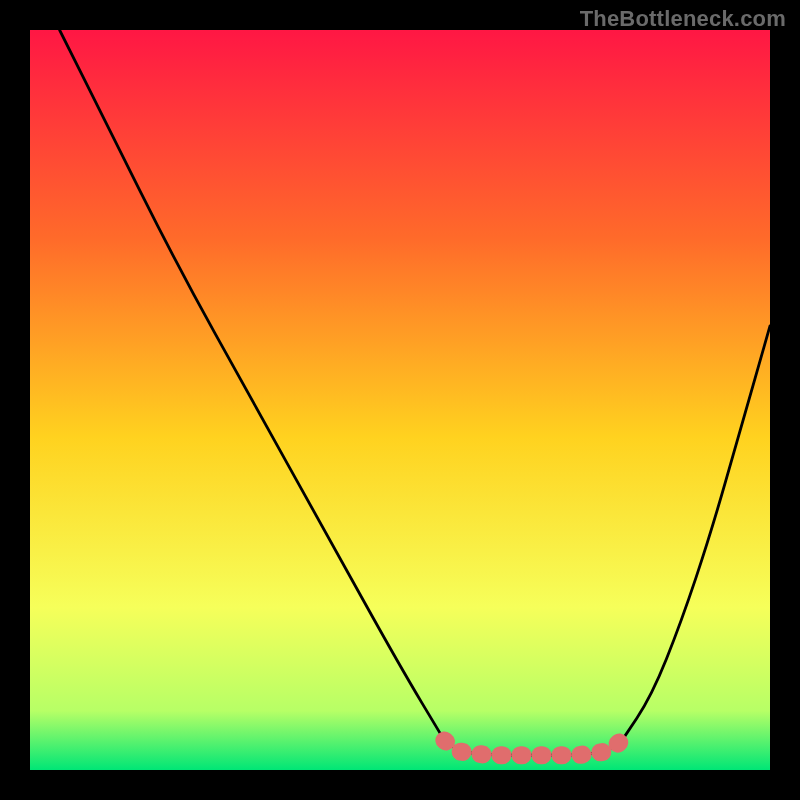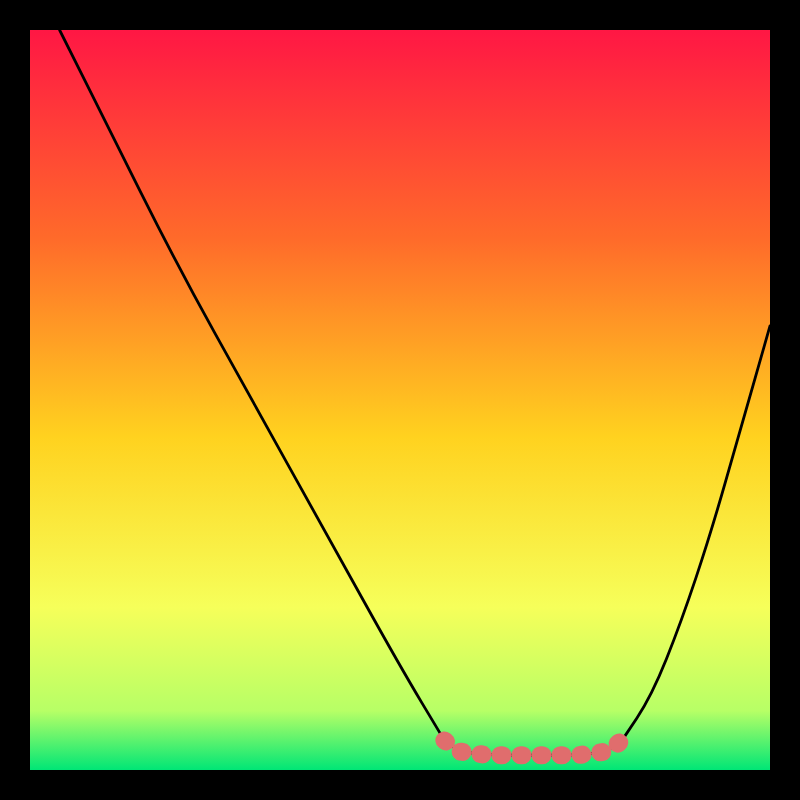--- a/index.html
+++ b/index.html
@@ -69,13 +69,14 @@
       </defs>
       <rect x="0" y="0" width="740" height="740" fill="url(#bg)"></rect>
     </svg>
 
     <svg class="curves" viewBox="0 0 740 740" preserveAspectRatio="none">
       <path d="M 29.6 0 Q 29.6 0 51.8 44.39999999999998 Q 74 88.79999999999995 111 162.79999999999995 Q 148 236.79999999999995 185 303.4 Q 222 370 259 436.6 Q 296 503.2 333 569.8 Q 370 636.4 392.20000000000005 673.4 Q 414.40000000000003 710.4 414.40000000000003 710.4 Q 414.40000000000003 710.4 421.8 715.95 Q 429.2 721.5 444 723.35 Q 458.8 725.2 481 725.2 Q 503.20000000000005 725.2 525.4000000000001 725.2 Q 547.6 725.2 562.4000000000001 723.35 Q 577.2 721.5 584.6 715.95 Q 592 710.4 592 710.4 Q 592 710.4 606.8 688.2 Q 621.6 666 636.4000000000001 629 Q 651.2 592 666 547.6 Q 680.8000000000001 503.2 695.6 451.4 Q 710.4 399.59999999999997 725.2 347.79999999999995 L 740 296" fill="none" stroke-width="2.8" stroke-linecap="round" stroke="#000000"></path>
       <path d="M 414.40000000000003 710.4 L 429.2 721.5 L 458.8 725.2 L 503.20000000000005 725.2 L 547.6 725.2 L 577.2 721.5 L 592 710.4" fill="none" stroke-width="18" stroke-linecap="round" stroke-linejoin="round" stroke-dasharray="2 18" stroke="#e06d6d"></path>
     </svg>
   </div>
 
+  <div class="watermark">TheBottleneck.com</div>
 </div>
 
 </body></html>

